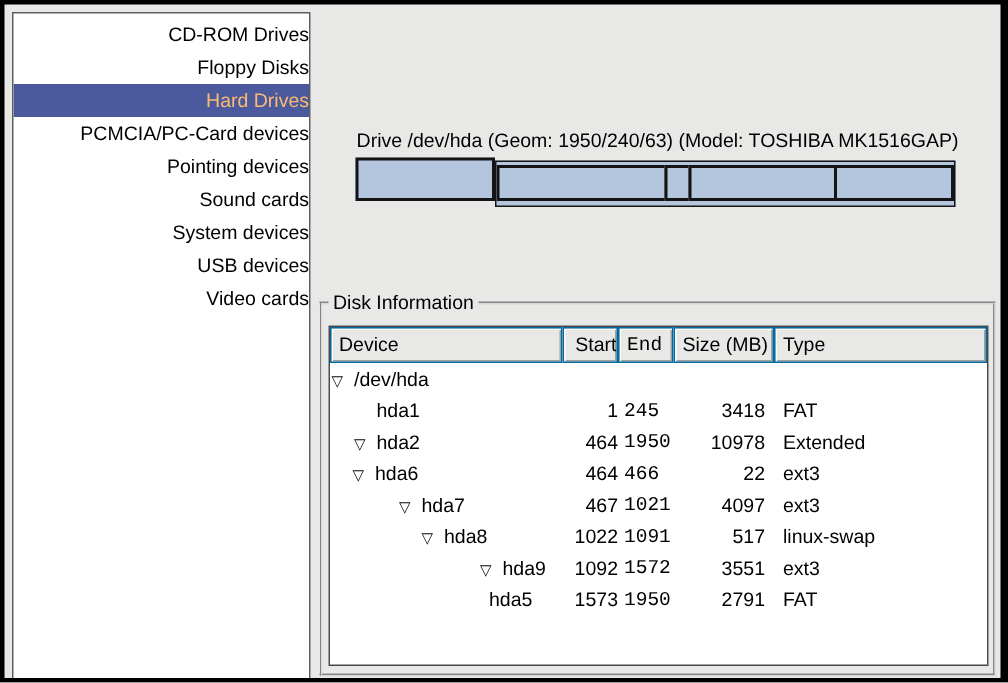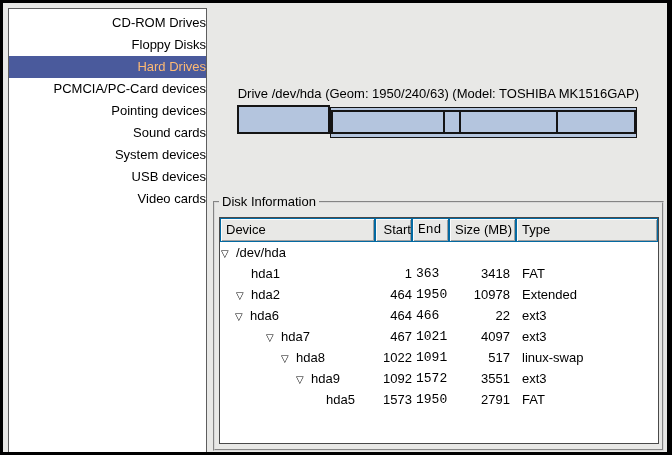--- a/index.html
+++ b/index.html
@@ -118,21 +118,21 @@
           <div class="trow">
             <div class="td c0 device" style="padding-left: 1px;"><span class="expander">▽</span><span>/dev/hda</span></div>
             <div class="td c1"></div>
             <div class="td c2"></div>
             <div class="td c3"></div>
             <div class="td c4"></div>
           </div>
           <div class="trow">
             <div class="td c0 device" style="padding-left: 16px;"><span class="expander"></span><span>hda1</span></div>
             <div class="td c1">1</div>
-            <div class="td c2">363</div>
+            <div class="td c2">245</div>
             <div class="td c3">3418</div>
             <div class="td c4">FAT</div>
           </div>
           <div class="trow">
             <div class="td c0 device" style="padding-left: 16px;"><span class="expander">▽</span><span>hda2</span></div>
             <div class="td c1">464</div>
             <div class="td c2">1950</div>
             <div class="td c3">10978</div>
             <div class="td c4">Extended</div>
           </div>
@@ -151,21 +151,21 @@
             <div class="td c4">ext3</div>
           </div>
           <div class="trow">
             <div class="td c0 device" style="padding-left: 61px;"><span class="expander">▽</span><span>hda8</span></div>
             <div class="td c1">1022</div>
             <div class="td c2">1091</div>
             <div class="td c3">517</div>
             <div class="td c4">linux-swap</div>
           </div>
           <div class="trow">
-            <div class="td c0 device" style="padding-left: 76px;"><span class="expander">▽</span><span>hda9</span></div>
+            <div class="td c0 device" style="padding-left: 100px;"><span class="expander">▽</span><span>hda9</span></div>
             <div class="td c1">1092</div>
             <div class="td c2">1572</div>
             <div class="td c3">3551</div>
             <div class="td c4">ext3</div>
           </div>
           <div class="trow">
             <div class="td c0 device" style="padding-left: 91px;"><span class="expander"></span><span>hda5</span></div>
             <div class="td c1">1573</div>
             <div class="td c2">1950</div>
             <div class="td c3">2791</div>

